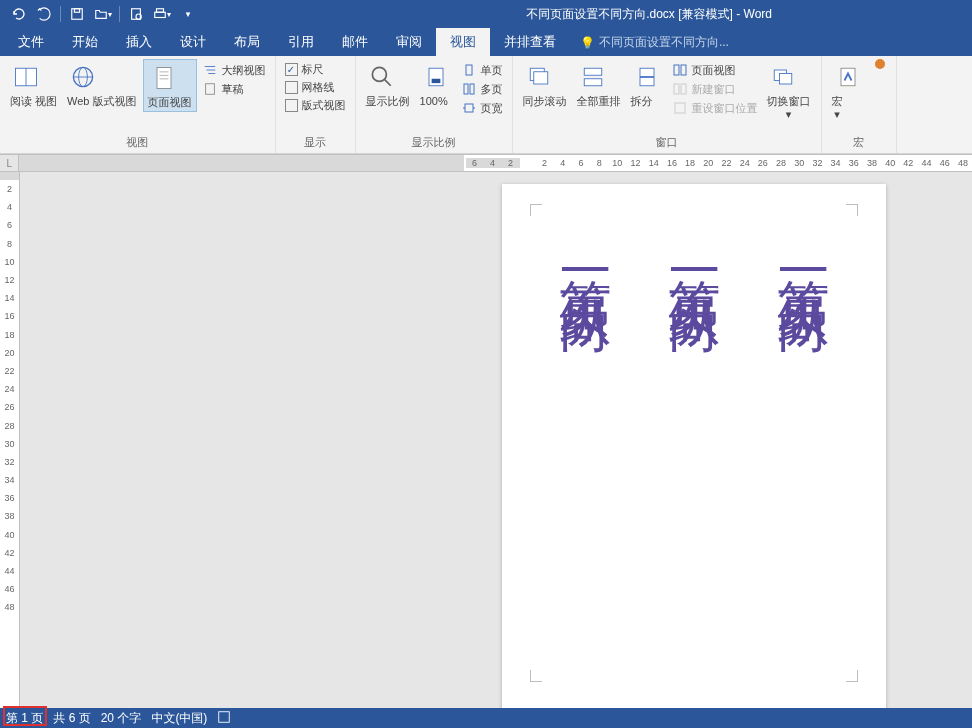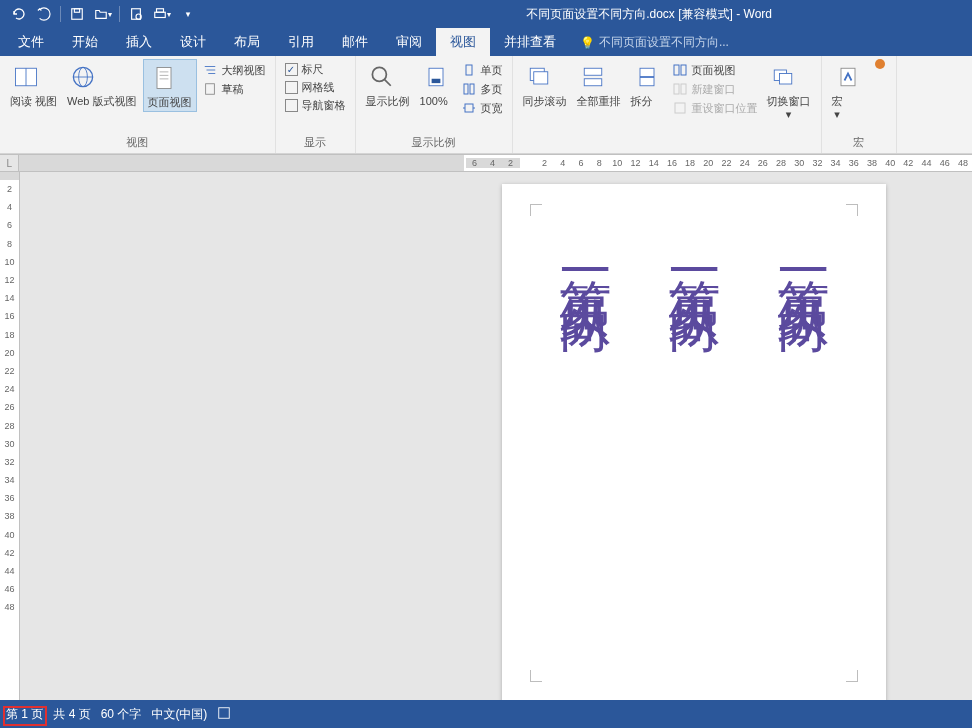--- a/index.html
+++ b/index.html
@@ -45,21 +45,21 @@
 .canvas { flex: 1; background: #e6e6e6; position: relative; overflow: hidden; }
 .page { position: absolute; left: 482px; top: 12px; width: 384px; height: 526px; background: #fff; box-shadow: 0 1px 4px rgba(0,0,0,0.25); }
 .page-crop { position:absolute; border:1px solid #bdbdbd; width:12px; height:12px; }
 .pc-tl { top:20px; left:28px; border-right:none; border-bottom:none; }
 .pc-tr { top:20px; right:28px; border-left:none; border-bottom:none; }
 .pc-bl { bottom:28px; left:28px; border-right:none; border-top:none; }
 .pc-br { bottom:28px; right:28px; border-left:none; border-top:none; }
 .page-text { position:absolute; top:54px; left:48px; right:48px; display:flex; justify-content:space-between; }
 .vcol { writing-mode: vertical-rl; text-orientation: upright; font-family: "SimSun","宋体",serif; font-size: 52px; color: #5b4a9e; letter-spacing: 6px; font-weight: 400; }
 
-.statusbar { height: 28px; background: #2b579a; color: #fff; display: flex; align-items: center; font-size: 12px; padding: 0 6px; gap: 10px; position: absolute; bottom: 0; left: 0; right: 0; }
+.statusbar { height: 20px; background: #2b579a; color: #fff; display: flex; align-items: center; font-size: 12px; padding: 0 6px; gap: 10px; position: absolute; bottom: 0; left: 0; right: 0; }
 .status-seg { cursor: pointer; }
 .highlight-box { position:absolute; left:3px; bottom:2px; width:44px; height:20px; border:2px solid #e03030; pointer-events:none; }
 </style>
 </head>
 <body>
 
 <div class="titlebar">
   <div class="qat">
     <div class="qat-btn">
         <svg width="16" height="16" viewBox="0 0 16 16">
@@ -188,21 +188,21 @@
         <div class="small-btn">
             <span class="chk">✓</span>
             <span>标尺</span>
           </div>
         <div class="small-btn">
             <span class="chk"></span>
             <span>网格线</span>
           </div>
         <div class="small-btn">
             <span class="chk"></span>
-            <span>导航窗格</span>
+            <span>版式视图</span>
           </div>
       </div>
     </div>
     <div class="group-label">显示</div>
   </div>
 
   <div class="group">
     <div class="group-body">
       <div class="big-btn">
         <div class="icon-box">
@@ -314,20 +314,21 @@
       <div class="big-btn">
         <div class="icon-box">
             <svg width="28" height="28" viewBox="0 0 32 32">
               <rect x="6" y="8" width="14" height="12" fill="#fff" stroke="#4472c4"></rect>
               <rect x="12" y="12" width="14" height="12" fill="#fff" stroke="#4472c4"></rect>
             </svg>
           </div>
         <div class="lbl"><span>切换窗口</span><br>▾</div>
       </div>
     </div>
+    <div class="group-label">窗口</div>
   </div>
 
   <div class="group">
     <div class="group-body">
       <div class="big-btn">
         <div class="icon-box">
             <svg width="28" height="28" viewBox="0 0 32 32">
               <rect x="8" y="6" width="16" height="20" fill="#fff" stroke="#888"></rect>
               <path d="M12 20 L16 12 L20 20" fill="none" stroke="#4472c4" stroke-width="2"></path>
             </svg>
@@ -419,20 +420,20 @@
         <div class="vcol">第一页纵向</div>
         <div class="vcol">第一页纵向</div>
         <div class="vcol">第一页纵向</div>
       </div>
     </div>
   </div>
 </div>
 
 <div class="statusbar">
   <span class="status-seg">第 1 页</span>
-  <span class="status-seg">共 4 页</span>
-  <span class="status-seg">60 个字</span>
+  <span class="status-seg">共 6 页</span>
+  <span class="status-seg">20 个字</span>
   <span class="status-seg">中文(中国)</span>
   <span class="status-seg"><svg width="14" height="14" viewBox="0 0 16 16">
         <rect x="2" y="2" width="12" height="12" fill="none" stroke="#fff"></rect>
       </svg></span>
 </div>
 <div class="highlight-box"></div>
 
 </body></html>

